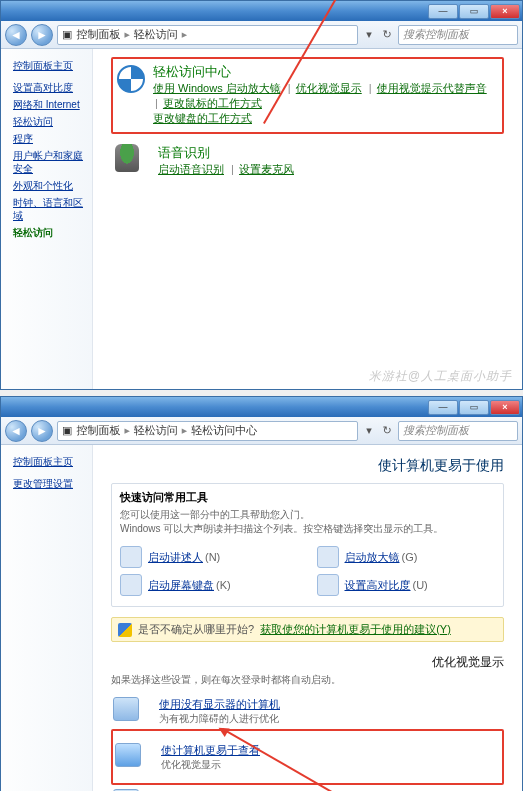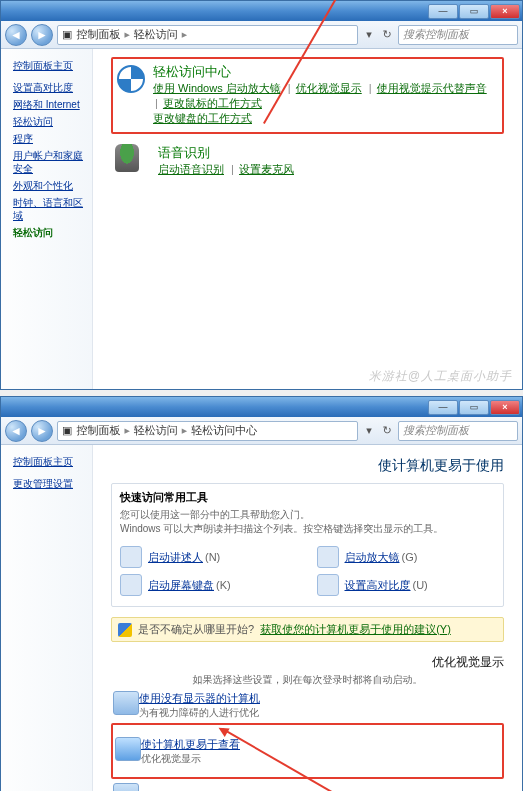--- a/index.html
+++ b/index.html
@@ -171,23 +171,23 @@
     display:flex; align-items:center; gap:6px;
     font-size:11px; color:#555;
   }
   .notify-strip .shield{
     width:14px;height:14px;
     background: linear-gradient(135deg,#3b7dd8 50%,#f2c200 50%);
     border-radius:2px;
   }
   .notify-strip a{ color:#0a6c0a; text-decoration:underline;}
   .section-head { font-size:12px; color:#111; margin:4px 0 2px 0;text-align:right; }
-  .section-sub { font-size:10px; color:#666; text-align:center;}
+  .section-sub { font-size:10px; color:#666; margin-bottom:6px;}
   .opt-row {
-    display:flex; align-items:flex-start; gap:0;
+    display:flex; align-items:flex-start; gap:20px;
     padding:4px 2px;
   }
   .opt-row .oicon{
     width:26px;height:24px;flex:0 0 26px;
     background:linear-gradient(#cde3f8,#8fb9e6);
     border:1px solid #7fa7d4; border-radius:3px;
   }
   .opt-row .otext{ flex:1;}
   .opt-row .otitle{ color:#003399; text-decoration:underline; font-size:11px;}
   .opt-row .odesc{ color:#666; font-size:10px; line-height:1.3;}

